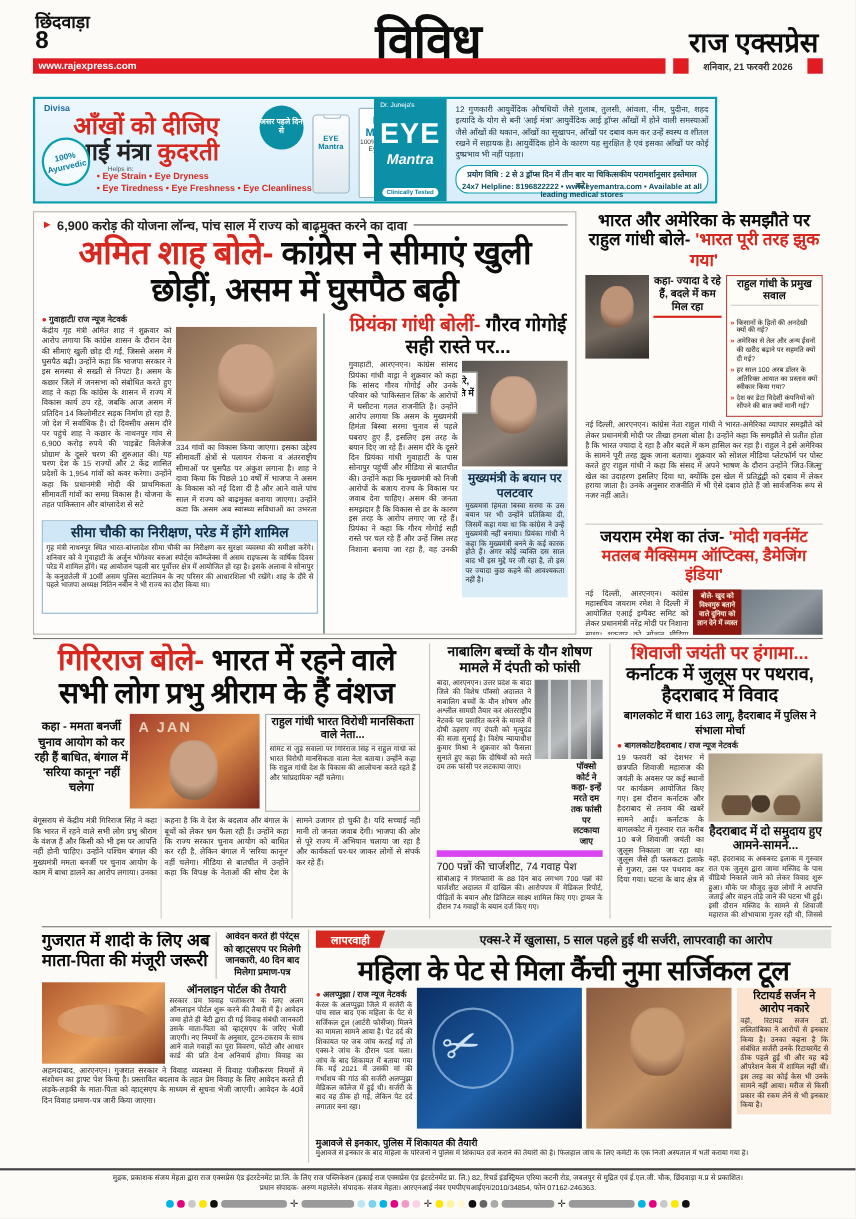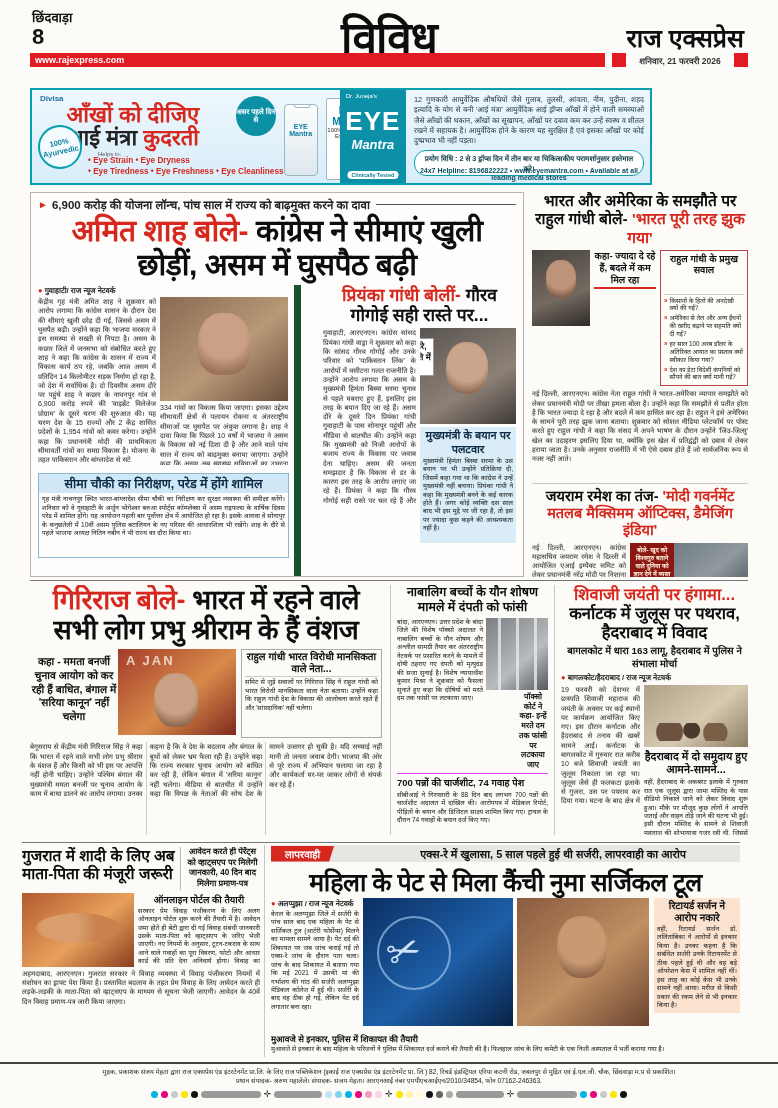--- a/index.html
+++ b/index.html
@@ -2,21 +2,21 @@
 <html><head>
 <meta charset="utf-8">
 <style>
   * { margin:0; padding:0; box-sizing:border-box; }
   html,body { background:#e9e7e2; }
   body { font-family:"Liberation Sans","DejaVu Sans",sans-serif; }
   .page { position:relative; width:778px; height:1108px; background:#fcfbf8; margin:0 auto; overflow:hidden; color:#1d1d1d; }
 
   
   .masthead { position:absolute; top:0; left:0; width:778px; height:88px; }
-  .edition { position:absolute; left:32px; top:8px; font-size:13px; font-weight:bold; color:#111; }
+  .edition { position:absolute; left:32px; top:8px; font-size:16px; font-weight:bold; color:#111; }
   .pageno { position:absolute; left:32px; top:24px; font-size:22px; font-weight:bold; color:#111; }
   .section-title { position:absolute; left:0; right:0; top:6px; text-align:center; font-size:44px; font-weight:800; letter-spacing:-1px; color:#0d0d0d; }
   .brand { position:absolute; right:34px; top:20px; font-size:25px; font-weight:800; color:#0d0d0d; }
   .redbar { position:absolute; left:30px; top:53px; width:575px; height:14px; background:#e01b22; display:flex; align-items:center; }
   .redbar span { color:#fff; font-size:9px; font-weight:bold; padding-left:5px; }
   .datebar { position:absolute; left:612px; top:53px; width:136px; height:14px; display:flex; align-items:center; }
   .datebar .dtxt { flex:1; text-align:center; font-size:8.5px; font-weight:bold; color:#333; }
   .datebar .rchip { width:14px; height:14px; background:#e01b22; }
 
   
@@ -65,42 +65,42 @@
   .lead-wrap { display:flex; margin-top:4px; height:292px; }
   .lead-left { width:256px; padding-right:5px; }
   .lead-cols { display:flex; margin-top:2px; height:172px; overflow:hidden; }
   .lead-c1 { width:122px; padding-right:4px; }
   .lead-c2 { width:128px; }
   .amit-photo { width:128px; height:104px; background:linear-gradient(140deg,#8a6a52,#b99877 55%,#6b4f3c); }
   .amit-photo:after { content:""; position:absolute; left:38px; top:16px; width:52px; height:62px; border-radius:45% 45% 38% 38%; background:radial-gradient(circle at 50% 36%,#caa184 48%,#9c7458 78%); }
   .seema-box { border:1px solid #8fb6cf; margin-top:4px; }
   .seema-title { background:#cfe7f6; text-align:center; font-size:12.5px; font-weight:800; color:#0d2b45; padding:1px 0; }
   .seema-body { padding:2px 3px; height:64px; overflow:hidden; }
-  .priyanka { flex:1; border-left:7px solid #14532d; padding-left:22px; position:relative; }
+  .priyanka { flex:1; border-left:1px solid #14532d; padding-left:22px; position:relative; }
   .pri-hl { text-align:center; font-size:17.5px; font-weight:800; line-height:1.15; color:#0d0d0d; }
   .pri-row { display:flex; margin-top:3px; }
   .pri-body { flex:1; padding-right:4px; height:176px; overflow:hidden; }
   .pri-right { width:96px; }
   .pri-photo { width:96px; height:96px; background:linear-gradient(150deg,#5a5550,#8d8177 60%,#3e3a36); }
   .pri-photo:after { content:""; position:absolute; left:26px; top:14px; width:42px; height:52px; border-radius:45%; background:radial-gradient(circle at 50% 40%,#caa58c 50%,#8f6c55 80%); }
   .pri-quote { position:absolute; left:-60px; top:10px; width:74px; background:#fff; border:1px solid #999; font-size:8.5px; font-weight:800; text-align:center; line-height:1.25; padding:2px; color:#111; }
   .cm-box { background:#d9ecf7; margin-top:3px; padding:2px 3px; }
   .cm-title { text-align:center; font-size:11px; font-weight:800; color:#0d2b45; line-height:1.2; }
   .cm-body { margin-top:1px; height:84px; overflow:hidden; }
 
   
   .rcol { position:absolute; left:532px; top:192px; width:216px; height:385px; overflow:hidden; }
   .rahul-hl { text-align:center; font-size:15.5px; font-weight:800; line-height:1.18; color:#0d0d0d; }
   .rahul-row { display:flex; margin-top:3px; }
   .rahul-photo { width:58px; height:76px; background:linear-gradient(160deg,#4a4440,#746a60 60%,#2e2a27); flex:none; }
   .rahul-photo:after { content:""; position:absolute; left:14px; top:10px; width:30px; height:38px; border-radius:45%; background:radial-gradient(circle at 50% 40%,#bd9478 50%,#83604a 80%); }
   .rahul-mid { flex:1; padding:0 4px; }
   .said { font-size:9.5px; font-weight:800; text-align:center; color:#111; line-height:1.25; border-bottom:2px solid #d6281e; padding-bottom:2px; }
   .q-box { width:88px; flex:none; border:1px solid #b9483f; padding:2px 3px; background:#fffdf8; }
-  .q-title { text-align:center; font-size:9.5px; font-weight:800; line-height:1.2; color:#111; border-bottom:1px solid #ccc; padding-bottom:18px; margin-bottom:2px; }
+  .q-title { text-align:center; font-size:9.5px; font-weight:800; line-height:1.2; color:#111; border-bottom:1px solid #ccc; padding-bottom:1px; margin-bottom:12px; }
   .q-item { display:flex; font-size:6.3px; line-height:1.25; margin-bottom:2px; color:#222; }
   .q-item .qm { color:#d6281e; font-weight:bold; margin-right:2px; }
   .rahul-body { margin-top:3px; height:88px; overflow:hidden; }
   .jai-hl { text-align:center; font-size:14.5px; font-weight:800; line-height:1.18; color:#0d0d0d; margin-top:6px; border-top:1px solid #c7c7c7; padding-top:4px; }
   .jai-row { display:flex; margin-top:3px; }
   .jai-body { flex:1; padding-right:4px; height:92px; overflow:hidden; }
   .jai-right { width:118px; flex:none; position:relative; }
   .jai-photo { width:118px; height:64px; background:linear-gradient(140deg,#5e6a74,#90999f 60%,#3c444b); }
   .jai-quote { position:absolute; left:0; top:0; width:44px; height:64px; background:#8c1710; color:#fceedd; font-size:6.3px; font-weight:bold; text-align:center; padding:3px 2px; line-height:1.3; }
 
@@ -118,36 +118,36 @@
   .gir-box-b { height:58px; overflow:hidden; margin-top:1px; }
   .gir-body { margin-top:4px; column-count:3; column-gap:7px; column-rule:1px solid #ccc; height:108px; overflow:hidden; }
   .posco { position:absolute; left:360px; top:4px; width:158px; height:250px; overflow:hidden; border-left:1px solid #c7c7c7; padding-left:6px; }
   .posco-hl { text-align:center; font-size:12.5px; font-weight:800; line-height:1.2; color:#0d0d0d; }
   .posco-row { display:flex; margin-top:3px; }
   .posco-body1 { flex:1; padding-right:3px; height:110px; overflow:hidden; }
   .posco-right { width:62px; flex:none; }
   .posco-photo { width:62px; height:72px; background:linear-gradient(140deg,#7b7f83,#b8bcbe 60%,#55595c); }
   .posco-photo:after { content:""; position:absolute; inset:0; background:linear-gradient(90deg,transparent 0 12px,#e8e8e8 12px 15px,transparent 15px 30px,#e8e8e8 30px 33px,transparent 33px 48px,#e8e8e8 48px 51px,transparent 51px); opacity:.8; }
   .posco-cap { font-size:7.8px; font-weight:800; text-align:center; line-height:1.25; margin-top:2px; color:#111;margin-left:32px; }
-  .p700 { font-size:9.5px; font-weight:700; color:#111; margin-top:3px; border-top:1px solid #d946ef; padding-top:2px; }
+  .p700 { font-size:9.5px; font-weight:400; color:#111; margin-top:3px; border-top:6px solid #d946ef; padding-top:2px; }
   .posco-body2 { margin-top:2px; height:52px; overflow:hidden; }
   .shiv { position:absolute; left:524px; top:4px; width:194px; height:250px; overflow:hidden; border-left:1px solid #c7c7c7; padding-left:6px; }
   .shiv-hl { text-align:center; font-size:16.5px; font-weight:800; line-height:1.15; color:#0d0d0d; }
   .shiv-sub { text-align:center; font-size:9.8px; font-weight:800; color:#111; margin-top:2px; }
   .shiv-row { display:flex; margin-top:3px; }
   .shiv-body { flex:1; padding-right:4px; height:120px; overflow:hidden; }
   .shiv-right { width:104px; flex:none; }
   .shiv-photo { width:104px; height:62px; background:linear-gradient(140deg,#b0a089,#d8cab0 55%,#8c7c64); }
   .shiv-photo:after { content:""; position:absolute; left:8px; bottom:6px; width:88px; height:18px; background:radial-gradient(circle at 20% 50%,#6b5340 18%,transparent 20%),radial-gradient(circle at 45% 40%,#4a3a2c 16%,transparent 18%),radial-gradient(circle at 72% 55%,#7a5f47 18%,transparent 20%); }
   .hyd-box { margin-top:3px; }
   .hyd-title { text-align:center; font-size:11px; font-weight:800; line-height:1.2; color:#111; }
   .hyd-body { margin-top:2px; height:96px; overflow:hidden; }
 
   
-  .botband { position:absolute; left:22px; top:842px; width:718px; height:218px; border-top:1.5px solid #777; padding-top:4px; overflow:hidden; }
+  .botband { position:absolute; left:38px; top:842px; width:718px; height:218px; border-top:1.5px solid #777; padding-top:4px; overflow:hidden; }
   .guj { position:absolute; left:0; top:4px; width:238px; height:210px; overflow:hidden; }
   .guj-top { display:flex; }
   .guj-hl { width:158px; font-size:15.5px; font-weight:800; line-height:1.15; color:#0d0d0d; }
   .guj-sub { flex:1; font-size:8.2px; font-weight:800; text-align:center; line-height:1.3; color:#111; border-left:1px solid #bbb; padding-left:4px; }
   .guj-row { display:flex; margin-top:3px; }
   .guj-photo { width:112px; height:74px; flex:none; background:linear-gradient(140deg,#b35a2e,#e8a05c 55%,#8a3f20); }
   .guj-photo:after { content:""; position:absolute; left:14px; top:20px; width:84px; height:30px; border-radius:50%; background:radial-gradient(circle at 30% 50%,#d99d6e 30%,transparent 60%),radial-gradient(circle at 70% 50%,#c9824e 30%,transparent 60%); }
   .guj-col2 { flex:1; padding-left:4px; }
   .portal-t { text-align:center; font-size:9.5px; font-weight:800; color:#111; }
   .guj-body { margin-top:2px; height:120px; overflow:hidden; }

